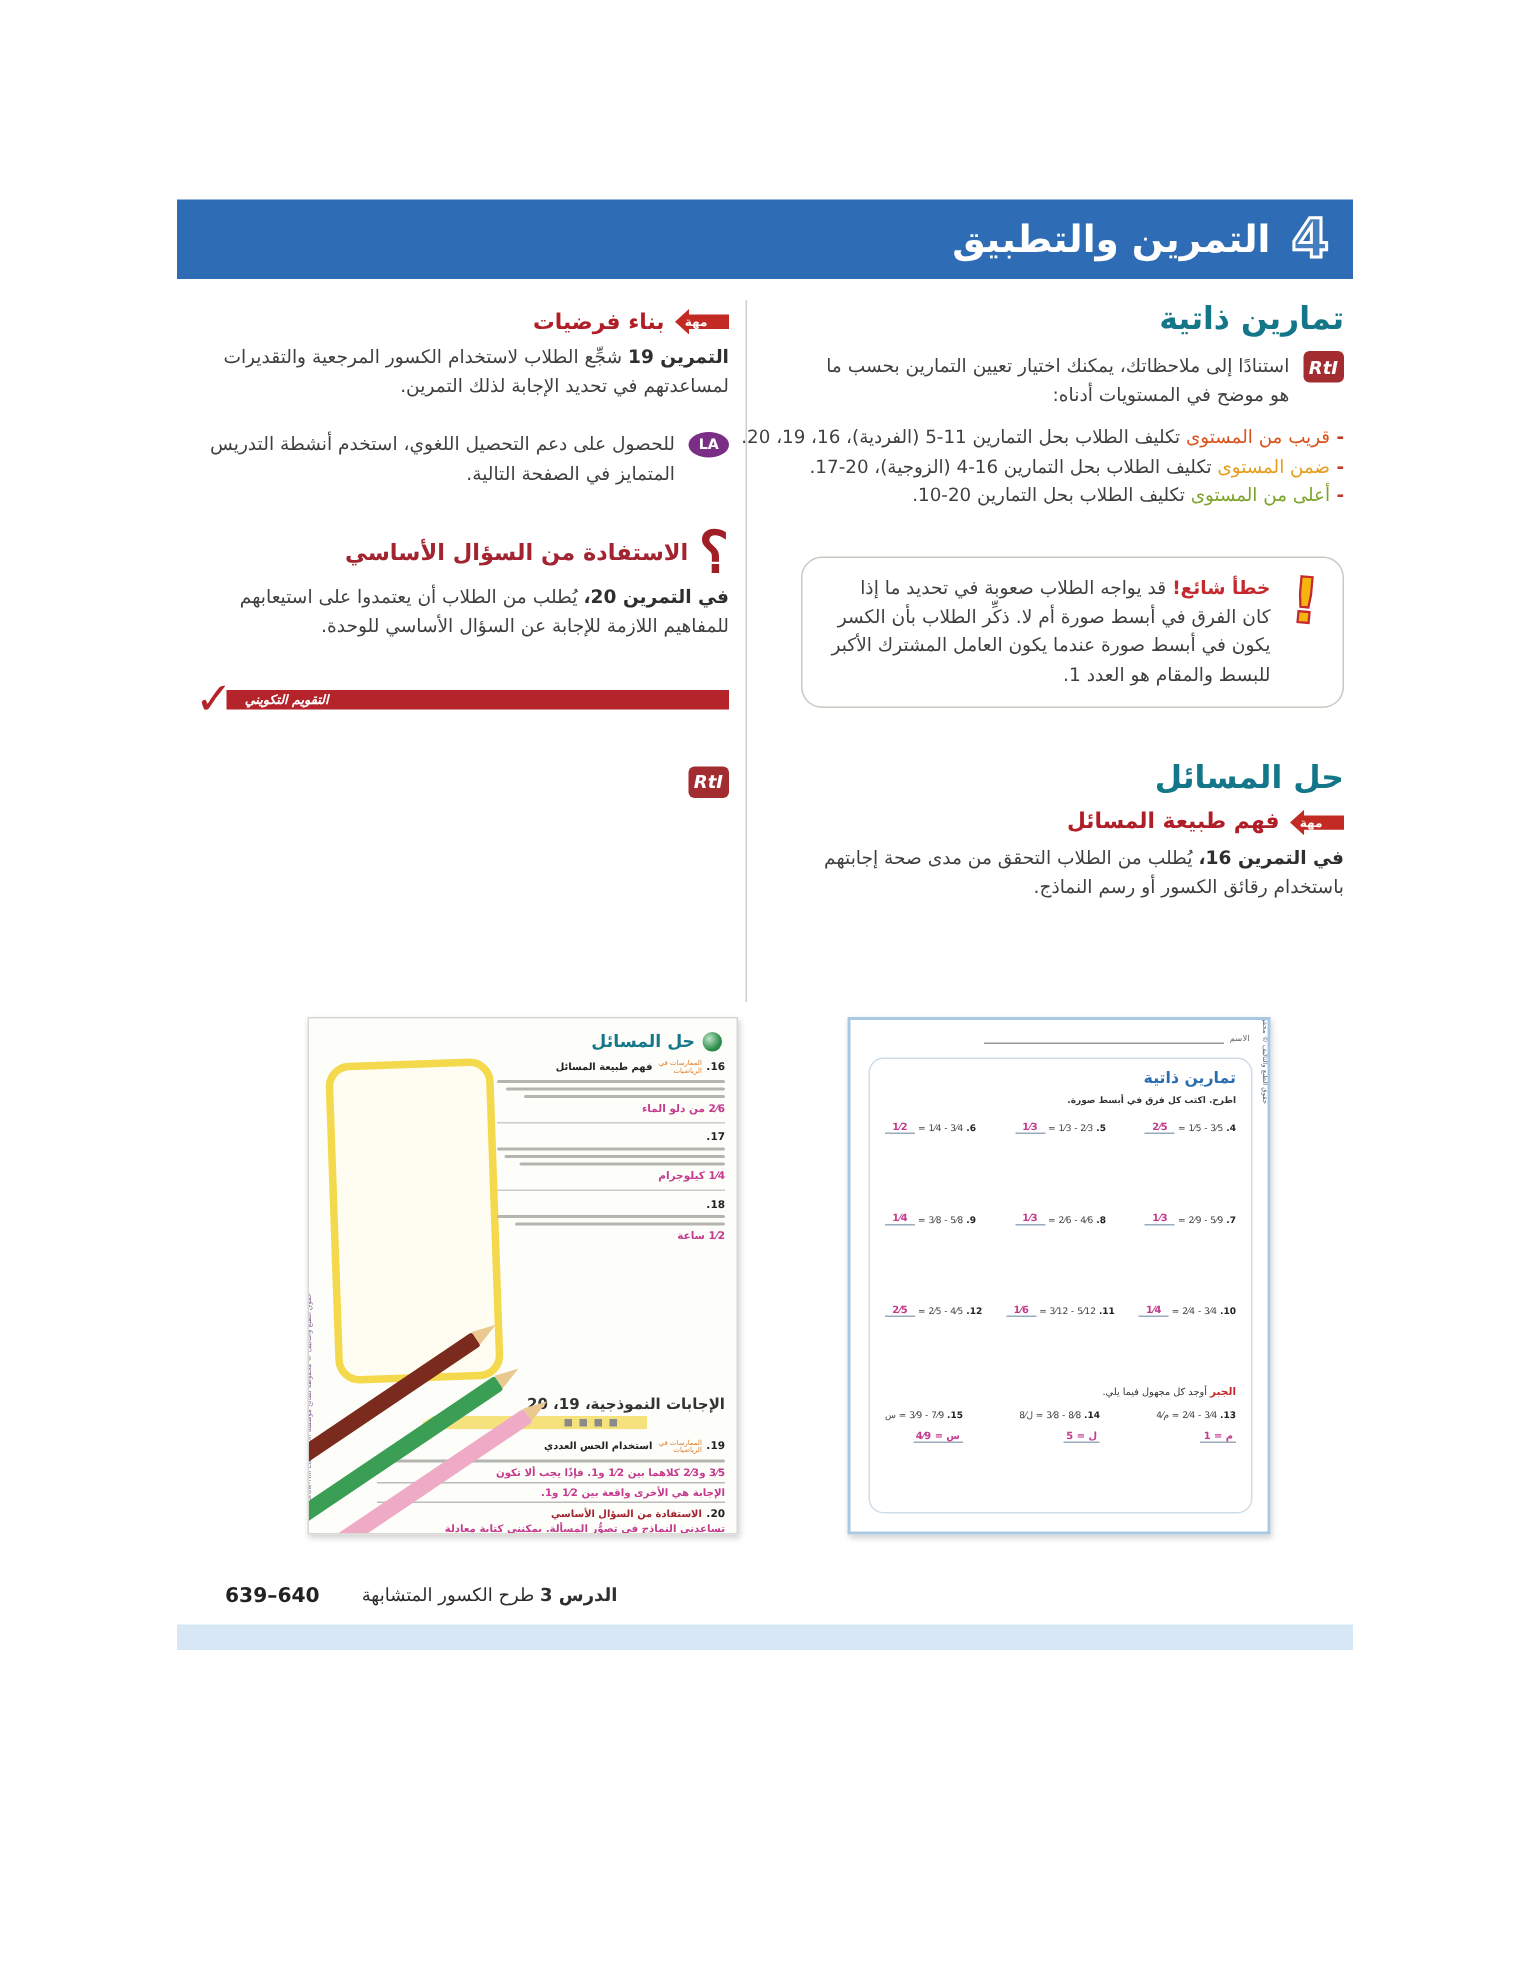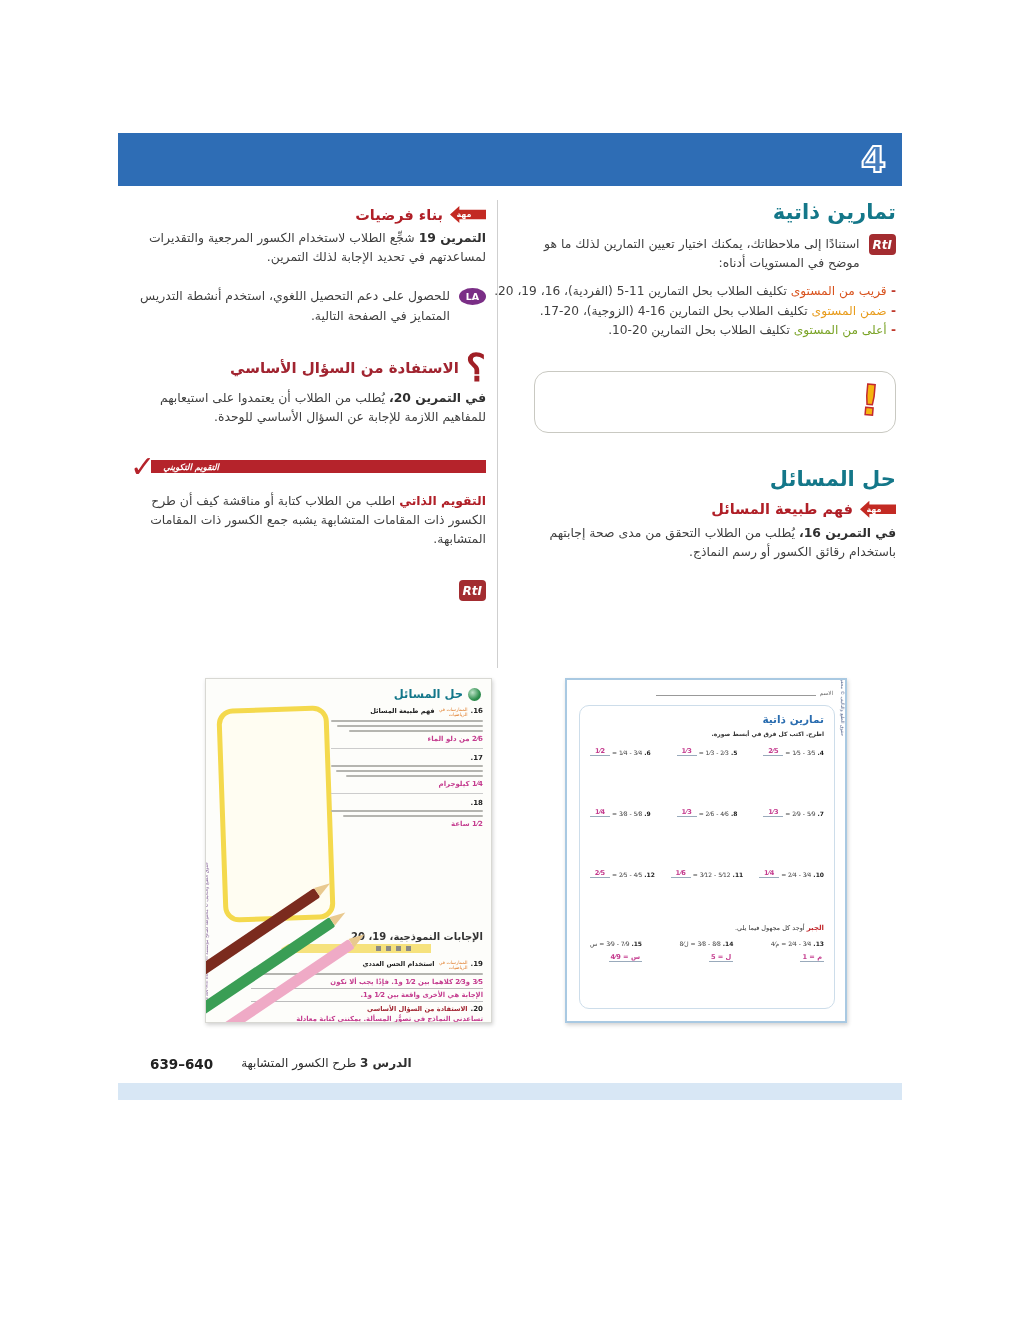--- a/index.html
+++ b/index.html
@@ -136,49 +136,54 @@
   .footer-lesson { direction:rtl; font-size:12px; color:#2c2c2c; }
   .bottom-strip { position:absolute; left:0; right:0; top:963px; height:17px; background:#d8e7f5; }
 </style>
 </head>
 <body>
 
 <div class="page">
 
   <div class="header-bar">
     <span class="header-num">4</span>
+    <span class="header-title">التمرين والتطبيق</span>
   </div>
 
   <div class="divider"></div>
 
   <div class="col-right">
     <h2 class="sec">تمارين ذاتية</h2>
 
     <div class="icon-row">
       <span class="rti-badge">RtI</span>
-      <p class="p">استنادًا إلى ملاحظاتك، يمكنك اختيار تعيين التمارين لذلك ما هو موضح في المستويات أدناه:</p>
+      <p class="p">استنادًا إلى ملاحظاتك، يمكنك اختيار تعيين التمارين بحسب ما هو موضح في المستويات أدناه:</p>
     </div>
 
     <div class="levels">
       <div class="level">
         <span class="dash">- </span><span class="lvl-label lvl-0">قريب من المستوى</span>
         <span>تكليف الطلاب بحل التمارين 11-5 (الفردية)، 16، 19، 20.</span>
       </div>
       <div class="level">
         <span class="dash">- </span><span class="lvl-label lvl-1">ضمن المستوى</span>
         <span>تكليف الطلاب بحل التمارين 16-4 (الزوجية)، 20-17.</span>
       </div>
       <div class="level">
         <span class="dash">- </span><span class="lvl-label lvl-2">أعلى من المستوى</span>
         <span>تكليف الطلاب بحل التمارين 20-10.</span>
       </div>
     </div>
 
     <div class="error-box">
       <span class="excl-icon">!</span>
+      <p class="p">
+        <span class="error-label">خطأ شائع!</span>
+        <span>قد يواجه الطلاب صعوبة في تحديد ما إذا كان الفرق في أبسط صورة أم لا. ذكِّر الطلاب بأن الكسر يكون في أبسط صورة عندما يكون العامل المشترك الأكبر للبسط والمقام هو العدد 1.</span>
+      </p>
     </div>
 
     <h2 class="sec" style="margin-top:34px;">حل المسائل</h2>
     <div class="sub-head-row">
       <span class="arrow-icon">مهة</span>
       <span class="sub-head">فهم طبيعة المسائل</span>
     </div>
     <p class="p">
       <span class="b">في التمرين 16،</span>
       <span>يُطلب من الطلاب التحقق من مدى صحة إجابتهم باستخدام رقائق الكسور أو رسم النماذج.</span>
@@ -208,24 +213,20 @@
       <span class="b">في التمرين 20،</span>
       <span>يُطلب من الطلاب أن يعتمدوا على استيعابهم للمفاهيم اللازمة للإجابة عن السؤال الأساسي للوحدة.</span>
     </p>
 
     <div class="formative-row">
       <span class="check-icon">✓</span>
       <div class="fa-banner">
         <span>التقويم التكويني</span>
       </div>
     </div>
-    <p class="p" style="margin-top:12px;">
-      <span class="red-lead">التقويم الذاتي</span>
-      <span>اطلب من الطلاب كتابة أو مناقشة كيف أن طرح الكسور ذات المقامات المتشابهة يشبه جمع الكسور ذات المقامات المتشابهة.</span>
-    </p>
 
     <div class="icon-row" style="margin-top:32px;">
       <span class="rti-badge">RtI</span>
     </div>
   </div>
 
   <div class="thumb thumb-left">
     <div class="mini-head">
       <span class="globe-icon"></span>
       <span class="mini-head-title">حل المسائل</span>

